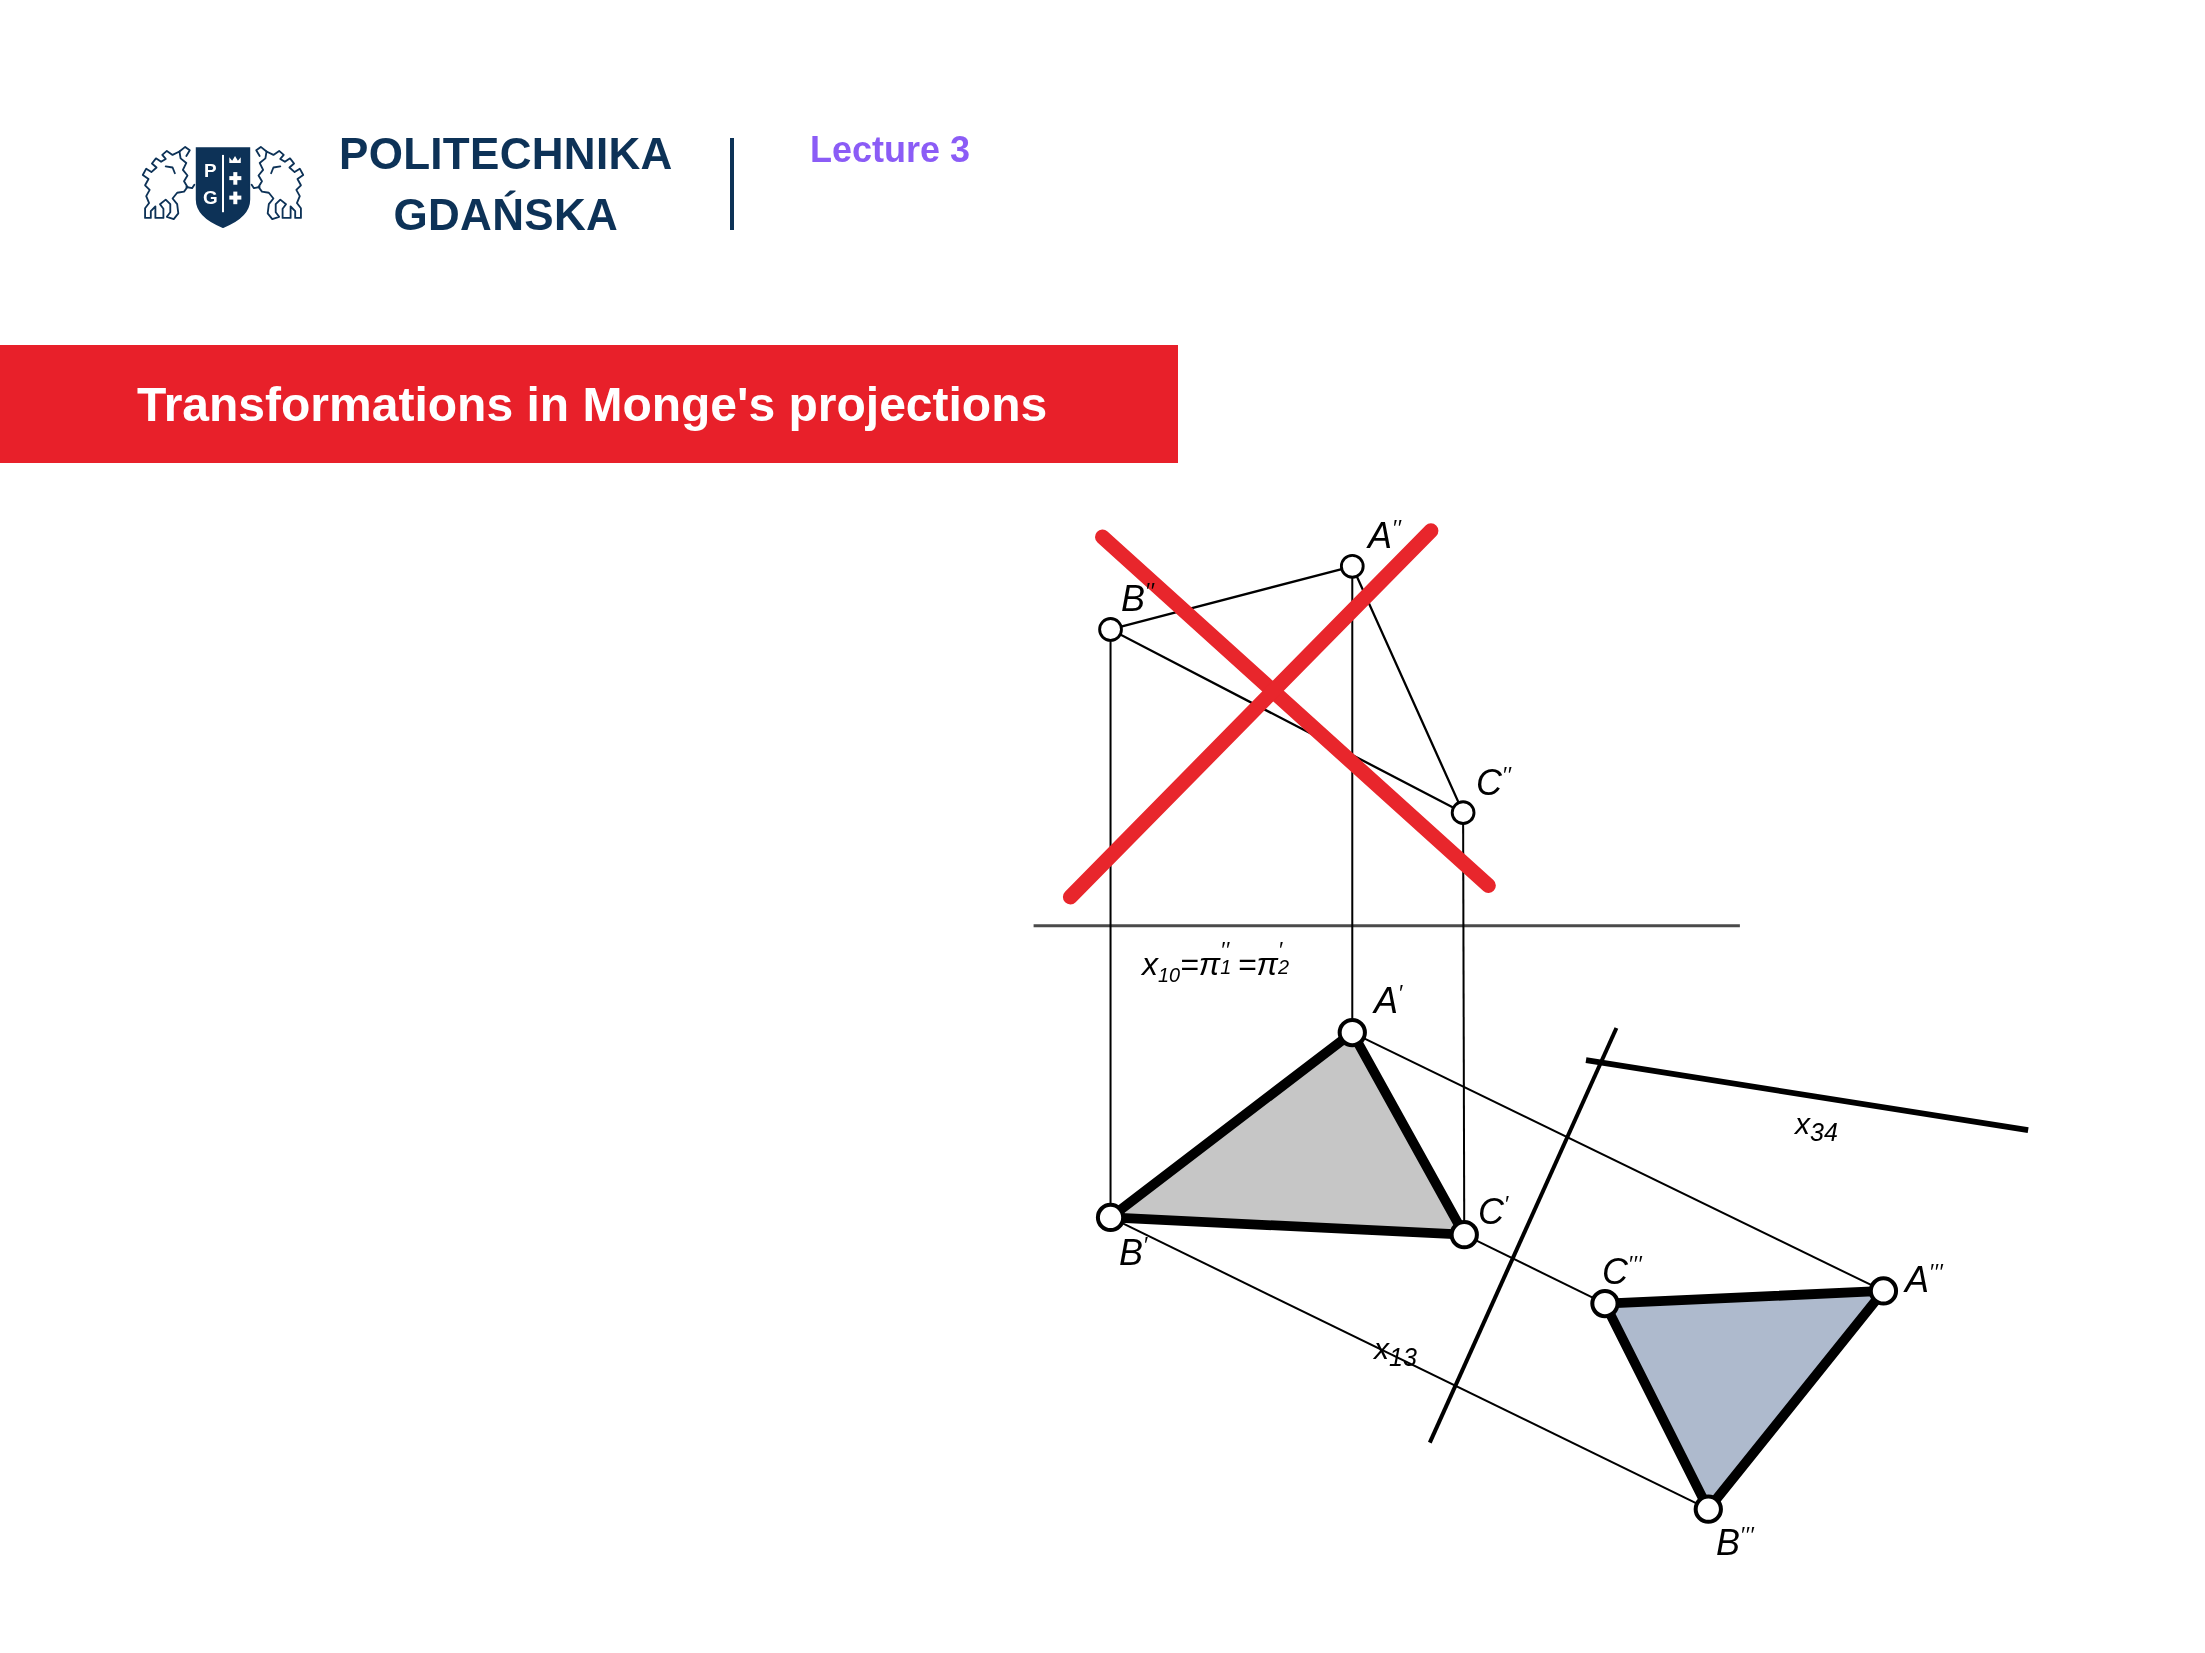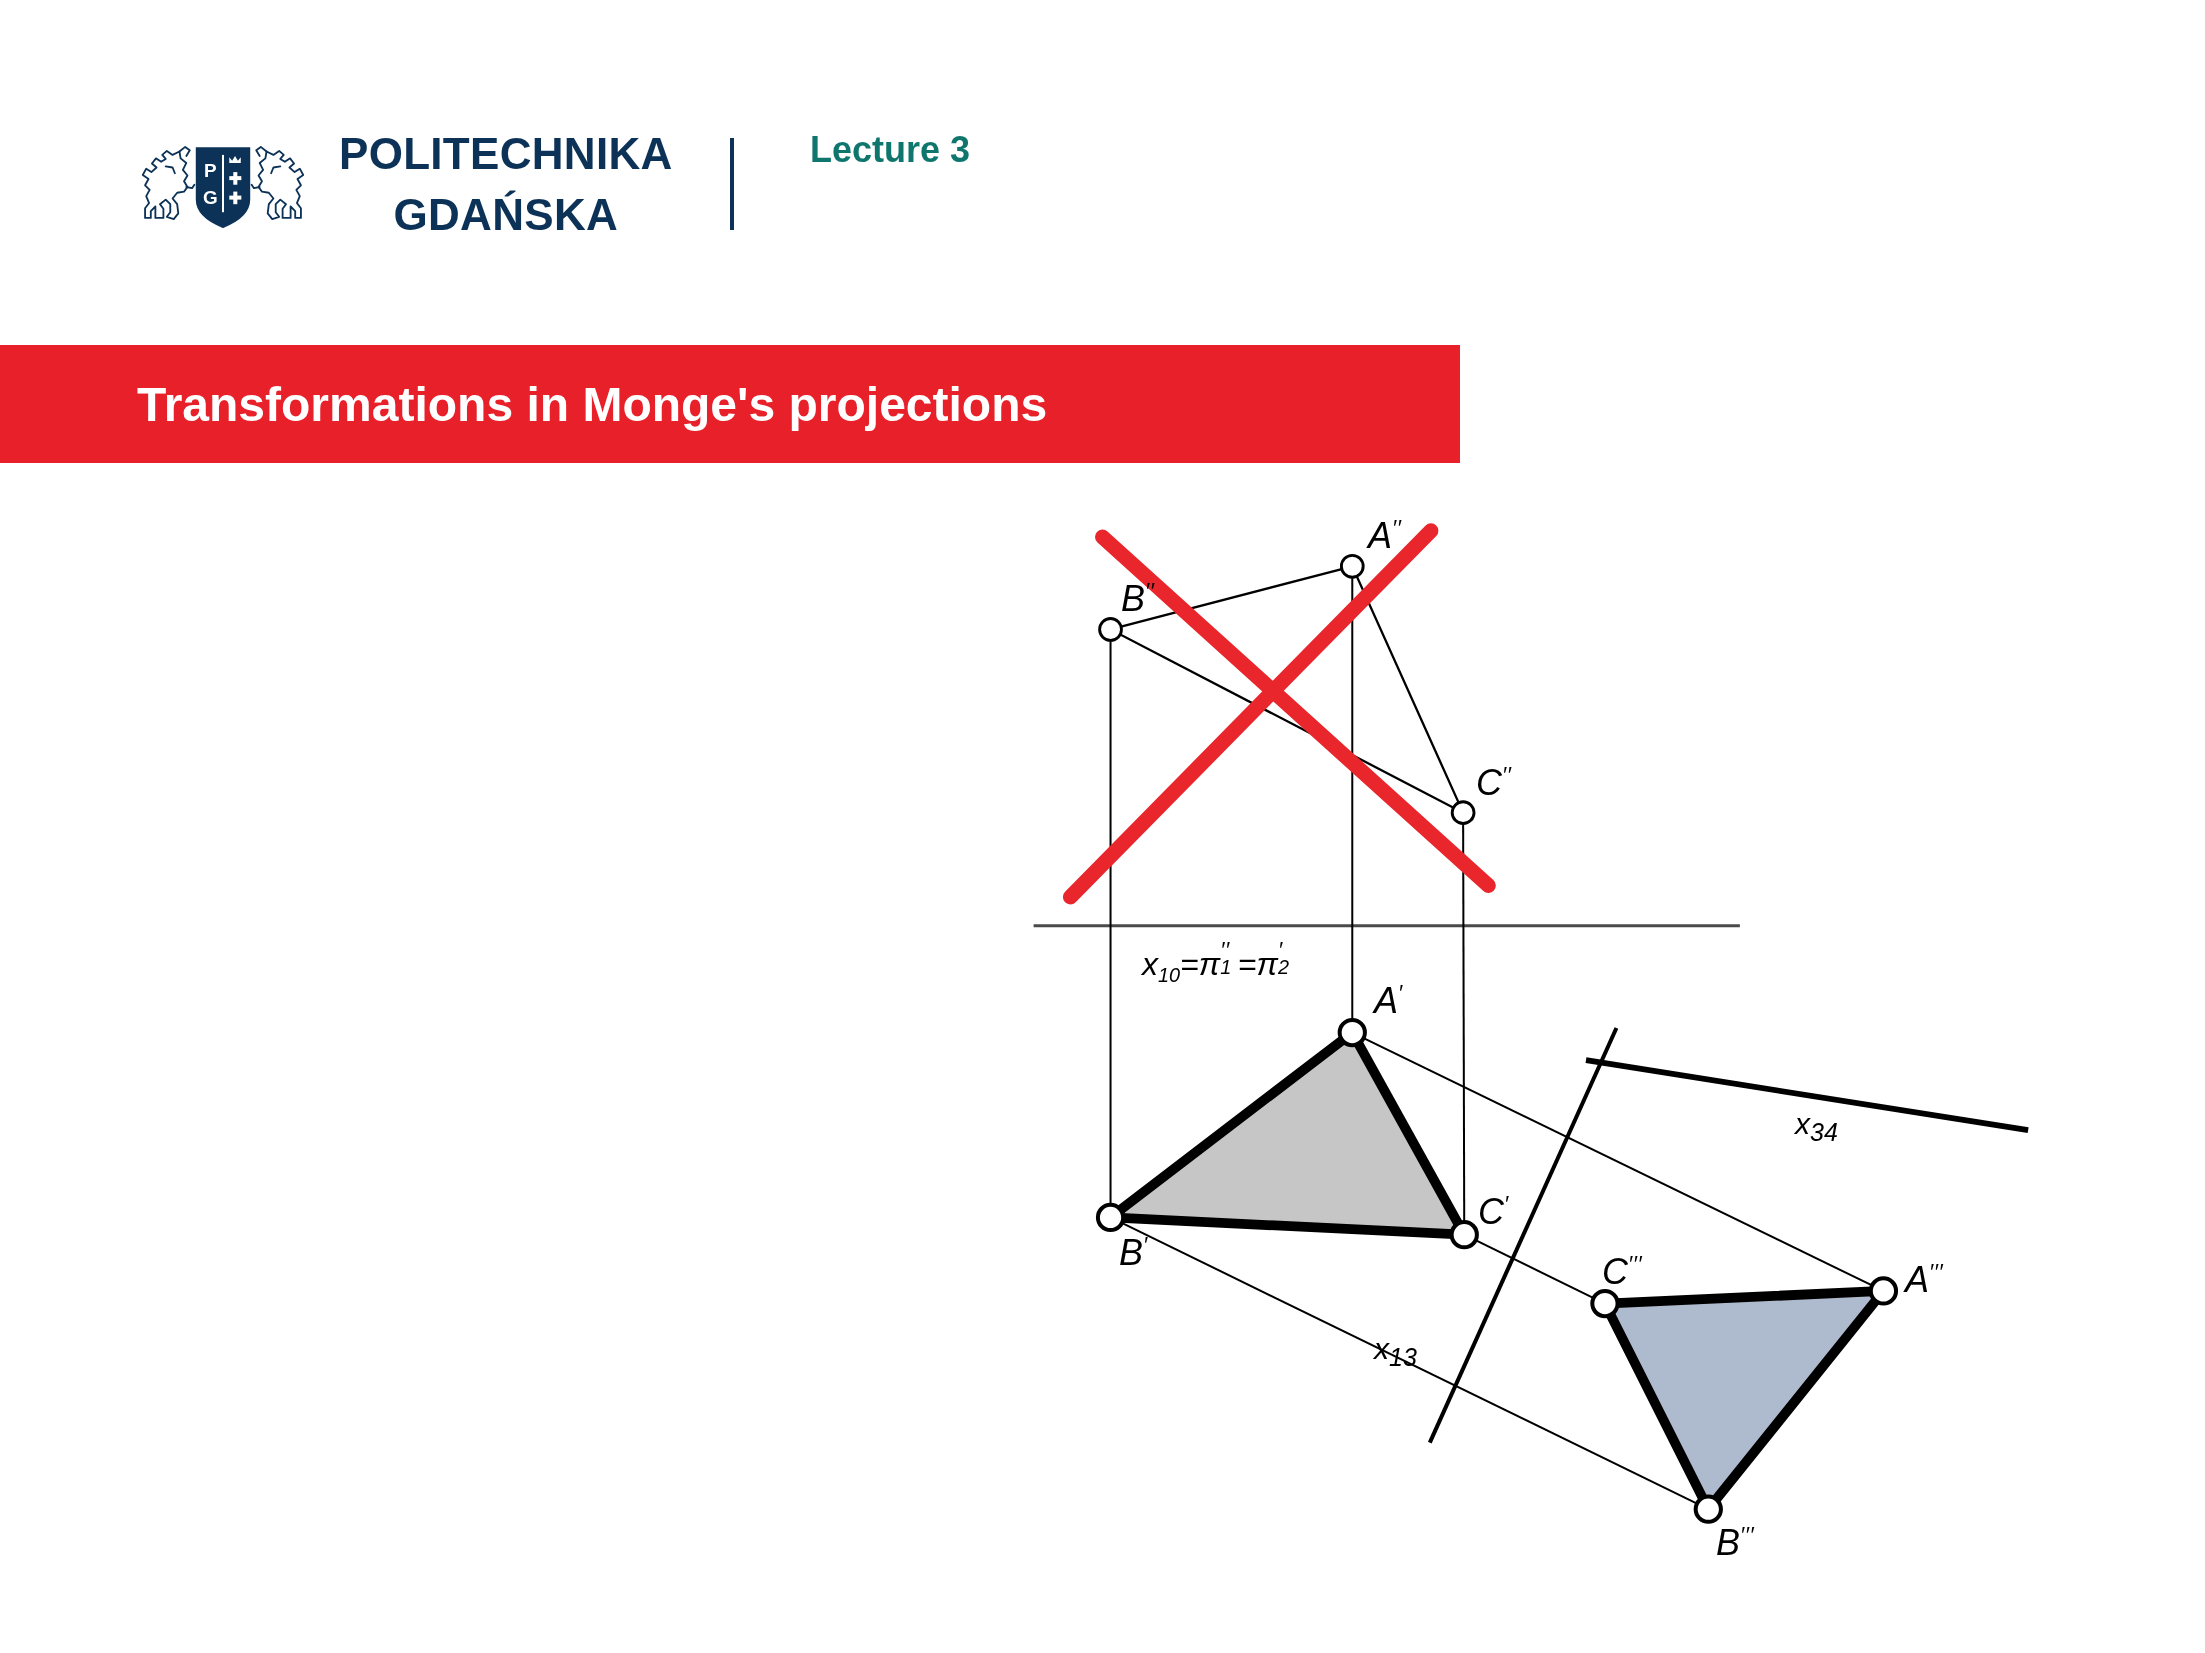--- a/index.html
+++ b/index.html
@@ -51,31 +51,31 @@
     background: #0d3257;
   }
   #lecture-block {
     position: absolute;
     left: 810px; top: 129px;
     display: flex;
     flex-direction: column;
     gap: 13.8px;
   }
   #lecture-block span {
-    color: #0f766e;
+    color: #8b5cf6;
     font-weight: bold;
     font-size: 36px;
     white-space: nowrap;
   }
 
   
   #banner {
     position: absolute;
     left: 0; top: 345px;
-    width: 1460px; height: 118px;
+    width: 1178px; height: 118px;
     background: #e8202a;
     display: flex;
     align-items: center;
   }
   #banner-title {
     color: #ffffff;
     font-weight: bold;
     font-size: 48px;
     margin-left: 137px;
     white-space: nowrap;

